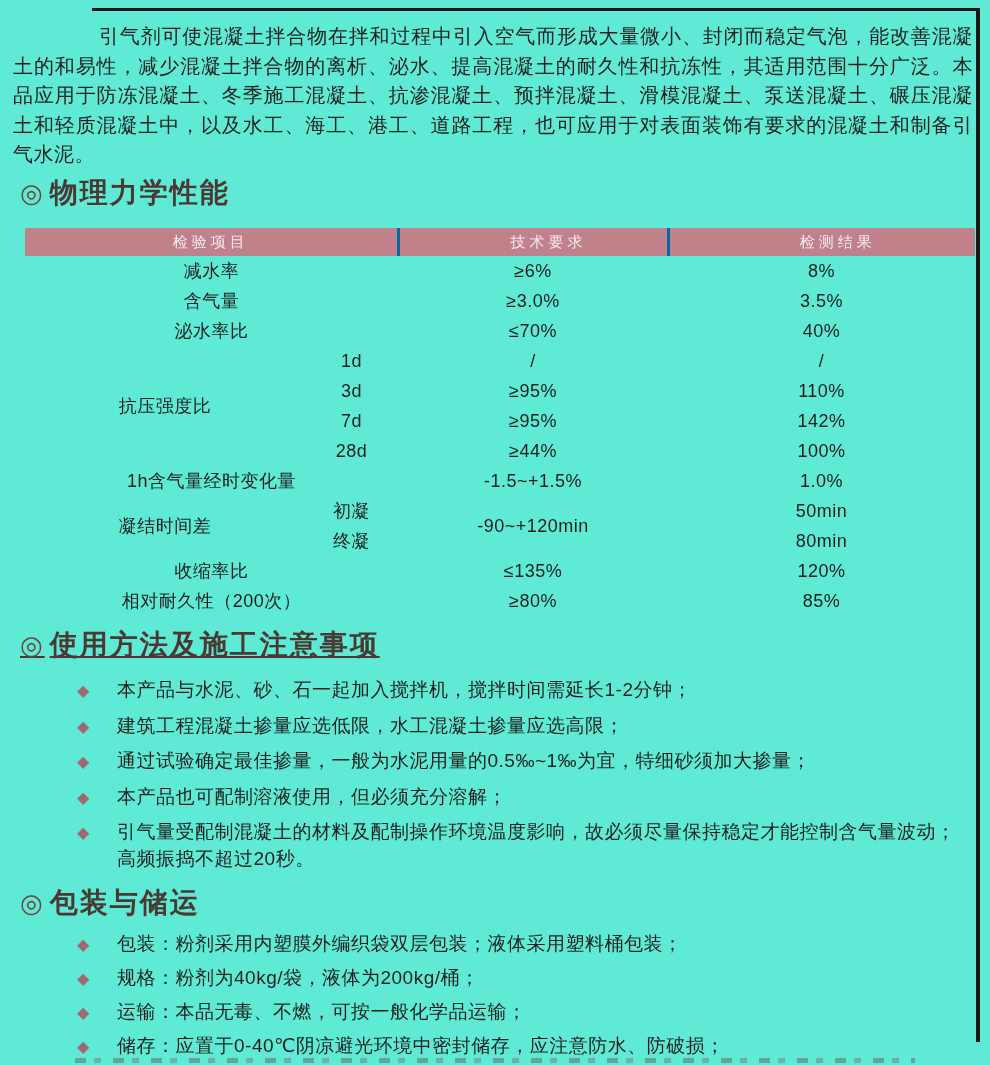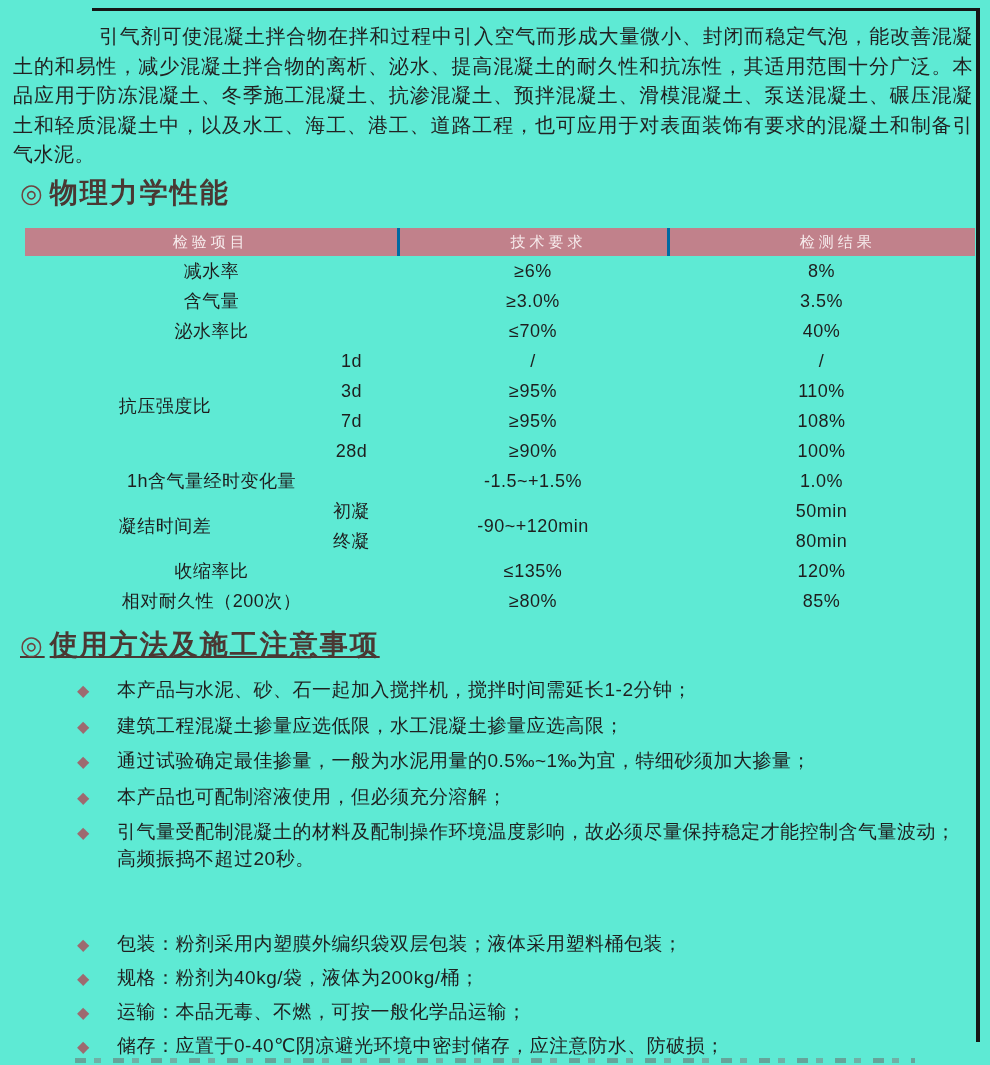--- a/index.html
+++ b/index.html
@@ -158,25 +158,25 @@
         <td>/</td>
       </tr>
       <tr>
         <td>3d</td>
         <td>≥95%</td>
         <td>110%</td>
       </tr>
       <tr>
         <td>7d</td>
         <td>≥95%</td>
-        <td>108%</td>
+        <td>142%</td>
       </tr>
       <tr>
         <td>28d</td>
-        <td>≥90%</td>
+        <td>≥44%</td>
         <td>100%</td>
       </tr>
 
       <tr>
         <td colspan="2">1h含气量经时变化量</td>
         <td>-1.5~+1.5%</td>
         <td>1.0%</td>
       </tr>
 
       <tr>
@@ -223,20 +223,23 @@
     <li>
       <span class="diamond">◆</span>
       <span>本产品也可配制溶液使用，但必须充分溶解；</span>
     </li>
     <li>
       <span class="diamond">◆</span>
       <span>引气量受配制混凝土的材料及配制操作环境温度影响，故必须尽量保持稳定才能控制含气量波动；高频振捣不超过20秒。</span>
     </li>
   </ul>
 
+  <h2 class="sec-heading pos-h3">
+    <span class="marker">◎</span><span>包装与储运</span>
+  </h2>
 
   <ul class="bullets pos-pack">
     <li>
       <span class="diamond">◆</span>
       <span>包装：粉剂采用内塑膜外编织袋双层包装；液体采用塑料桶包装；</span>
     </li>
     <li>
       <span class="diamond">◆</span>
       <span>规格：粉剂为40kg/袋，液体为200kg/桶；</span>
     </li>

